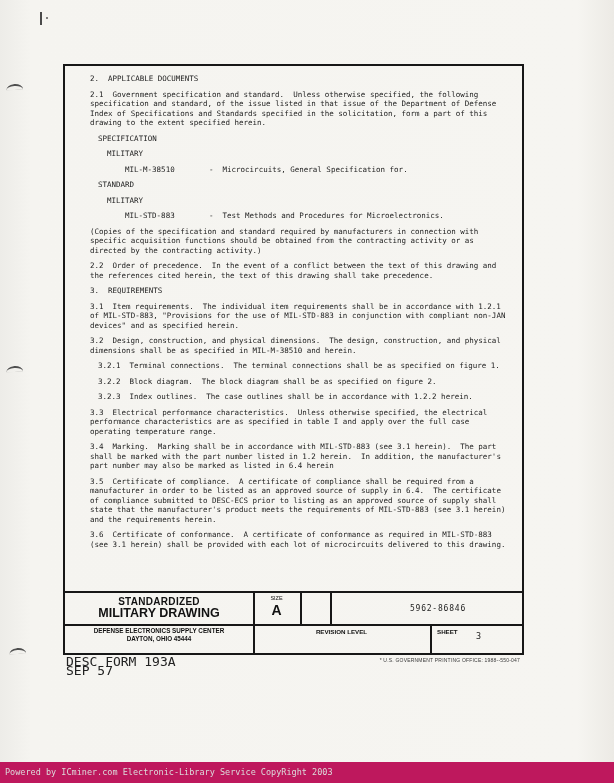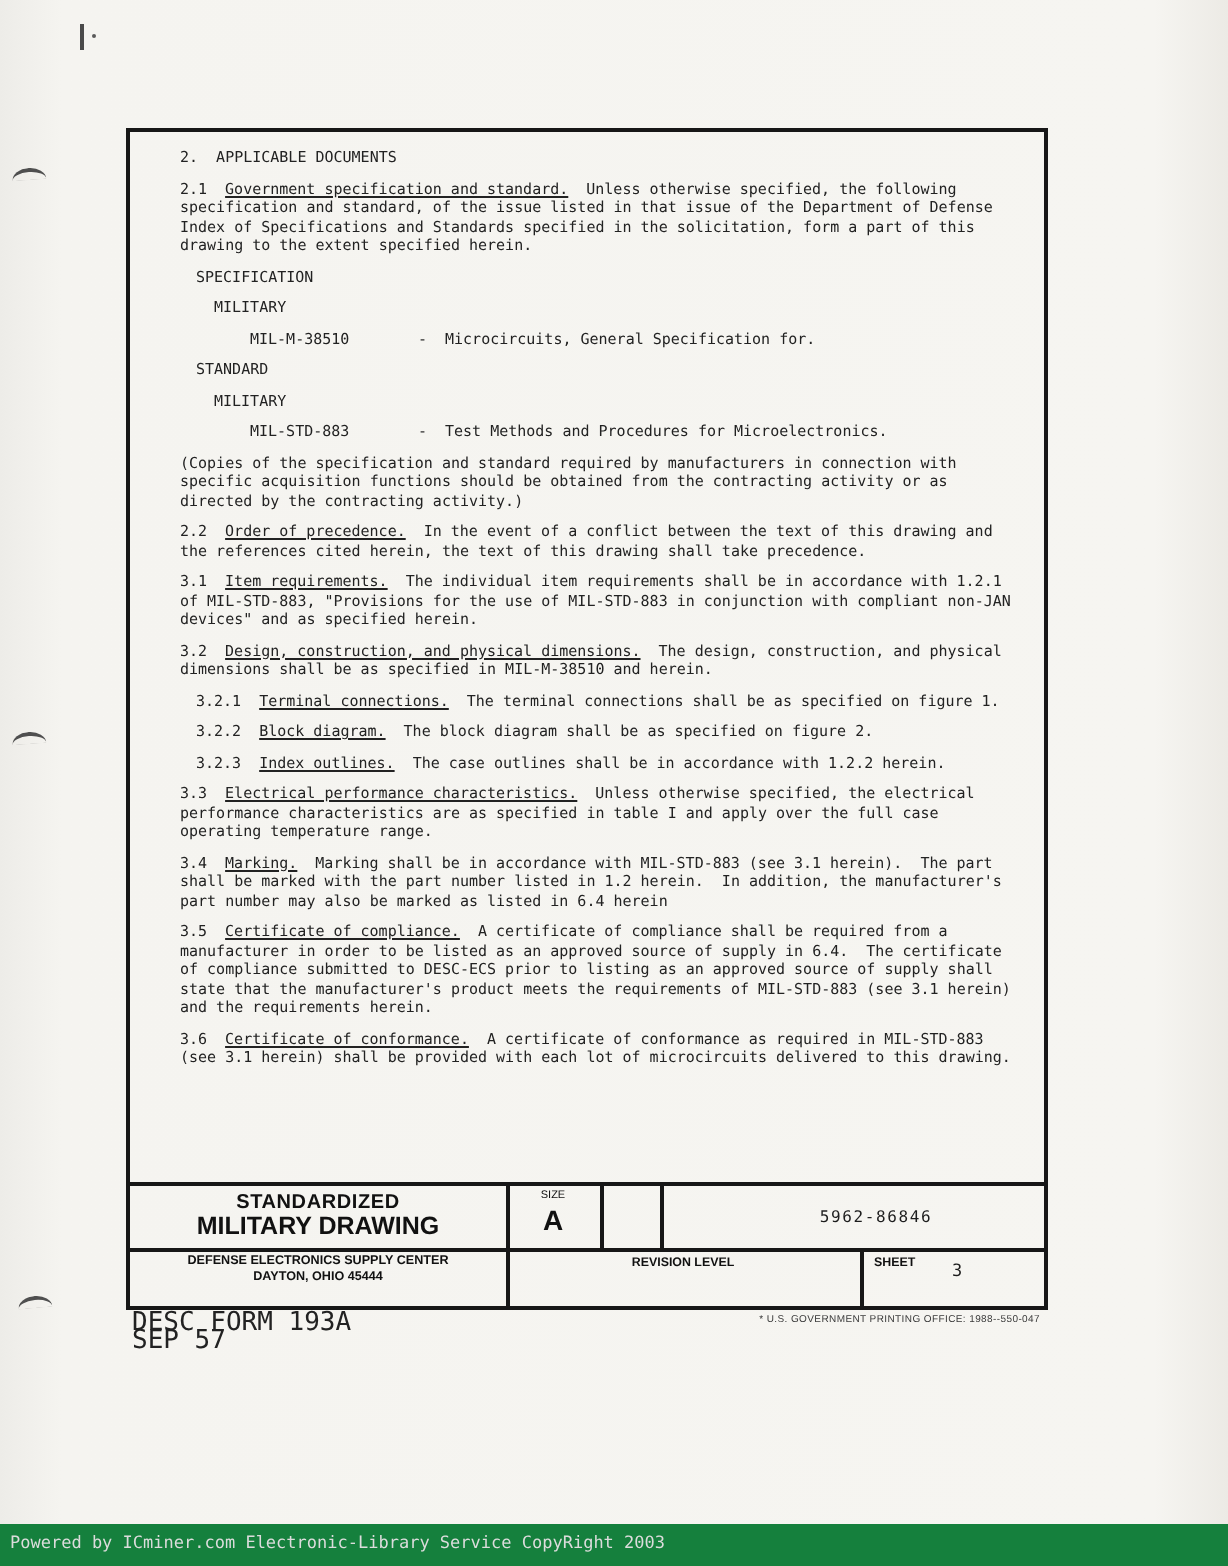--- a/index.html
+++ b/index.html
@@ -26,21 +26,21 @@
     border:2px solid #171717;
   }
 
   .text-area {
     position:absolute; left:13px; right:12px; top:8px; bottom:64px;
     font-size:7.5px; line-height:9.5px; color:#222;
     overflow:hidden;
   }
   .para { white-space:pre-wrap; margin-bottom:6px;margin-left:12px; }
   .pnum { margin-right:9px; }
-  .ptitle { text-decoration:underline; margin-right:9px; }
+  .ptitle { margin-right:9px; }
   .ind1 { padding-left:8px; }
   .ind2 { padding-left:17px; }
   .spec { padding-left:35px; }
   .spec-id { display:inline-block; width:84px; }
   .spec-dash { margin-right:9px; }
 
   
   .title-block {
     position:absolute; left:0; right:0; bottom:0; height:62px;
     border-top:2px solid #171717;
@@ -67,21 +67,21 @@
   .tb-sheet-value { left:411px; top:38px; font-family:"DejaVu Sans Mono",monospace; font-size:8.5px; color:#1d1d1d; }
 
   
   .form-note { position:absolute; left:66px; top:658px; font-size:13px; line-height:8.5px; color:#222; }
   .printing-note { position:absolute; right:94px; top:657px; font-family:"Liberation Sans",sans-serif;
                    font-size:5px; color:#3a3a3a; letter-spacing:.2px; }
 
   
   .footer-bar {
     position:absolute; left:0; right:0; bottom:0; height:21px;
-    background:#15803d; color:#dcdcdc;
+    background:#be185d; color:#dcdcdc;
     font-family:"DejaVu Sans Mono",monospace; font-size:8.5px; line-height:21px;
     padding-left:5px;
   }
 </style>
 </head>
 <body>
 
 <div class="artifact tick"></div>
 <div class="artifact dot"></div>
 <div class="artifact wave w1"></div>
@@ -102,20 +102,21 @@
 
     <p class="para ind1">STANDARD</p>
     <p class="para ind2">MILITARY</p>
 
     <p class="para spec"><span class="spec-id">MIL-STD-883</span><span class="spec-dash">-</span><span>Test Methods and Procedures for Microelectronics.</span></p>
 
     <p class="para">(Copies of the specification and standard required by manufacturers in connection with specific acquisition functions should be obtained from the contracting activity or as directed by the contracting activity.)</p>
 
     <p class="para"><span class="pnum">2.2</span><span class="ptitle">Order of precedence.</span><span>In the event of a conflict between the text of this drawing and the references cited herein, the text of this drawing shall take precedence.</span></p>
 
+    <p class="para">3.  REQUIREMENTS</p>
 
     <p class="para"><span class="pnum">3.1</span><span class="ptitle">Item requirements.</span><span>The individual item requirements shall be in accordance with 1.2.1 of MIL-STD-883, "Provisions for the use of MIL-STD-883 in conjunction with compliant non-JAN devices" and as specified herein.</span></p>
 
     <p class="para"><span class="pnum">3.2</span><span class="ptitle">Design, construction, and physical dimensions.</span><span>The design, construction, and physical dimensions shall be as specified in MIL-M-38510 and herein.</span></p>
 
     <p class="para ind1"><span class="pnum">3.2.1</span><span class="ptitle">Terminal connections.</span><span>The terminal connections shall be as specified on figure 1.</span></p>
 
     <p class="para ind1"><span class="pnum">3.2.2</span><span class="ptitle">Block diagram.</span><span>The block diagram shall be as specified on figure 2.</span></p>
 
     <p class="para ind1"><span class="pnum">3.2.3</span><span class="ptitle">Index outlines.</span><span>The case outlines shall be in accordance with 1.2.2 herein.</span></p>

